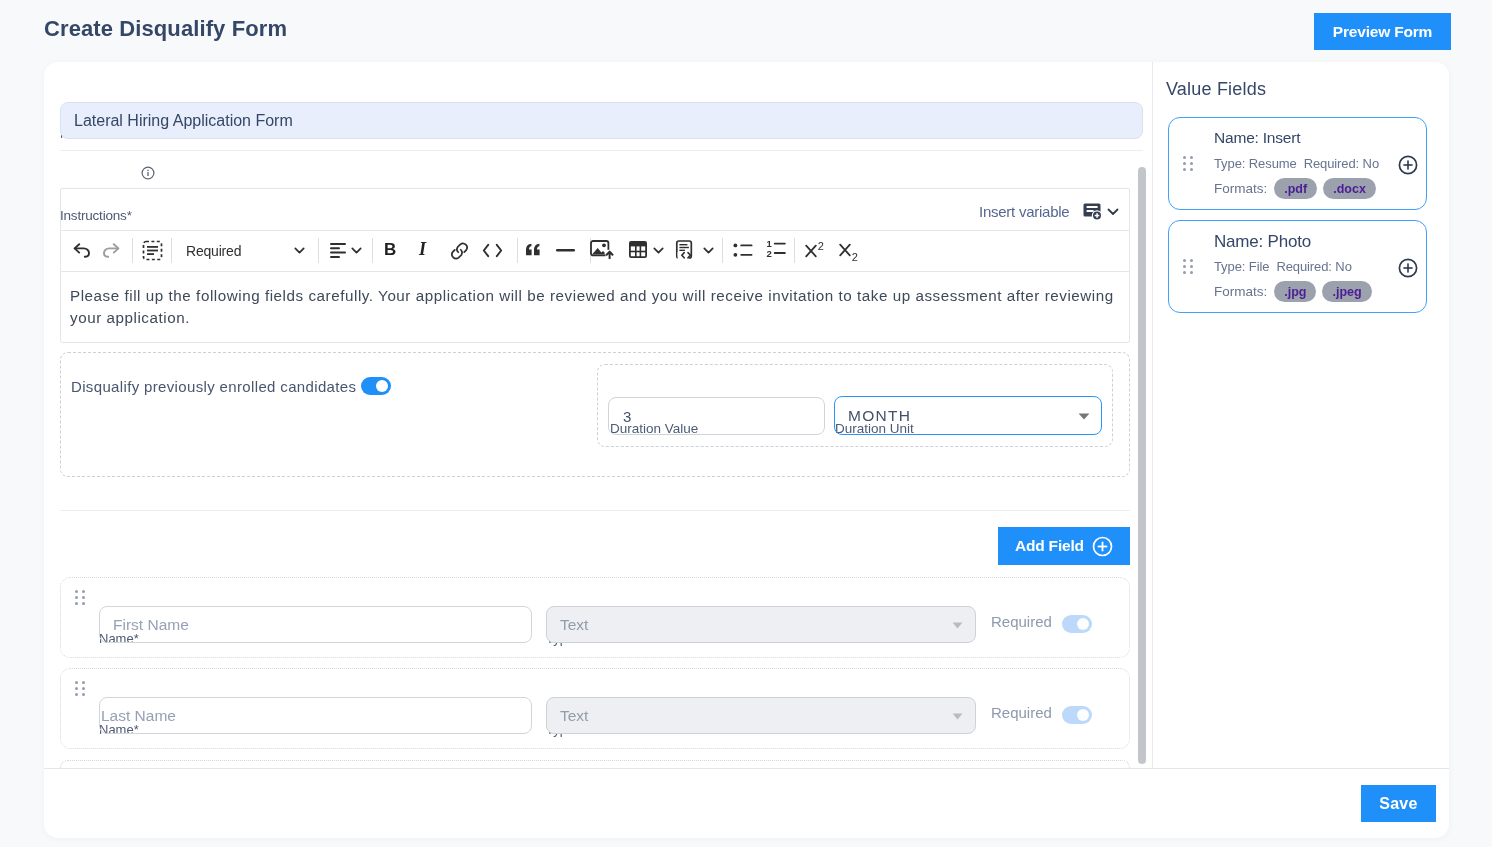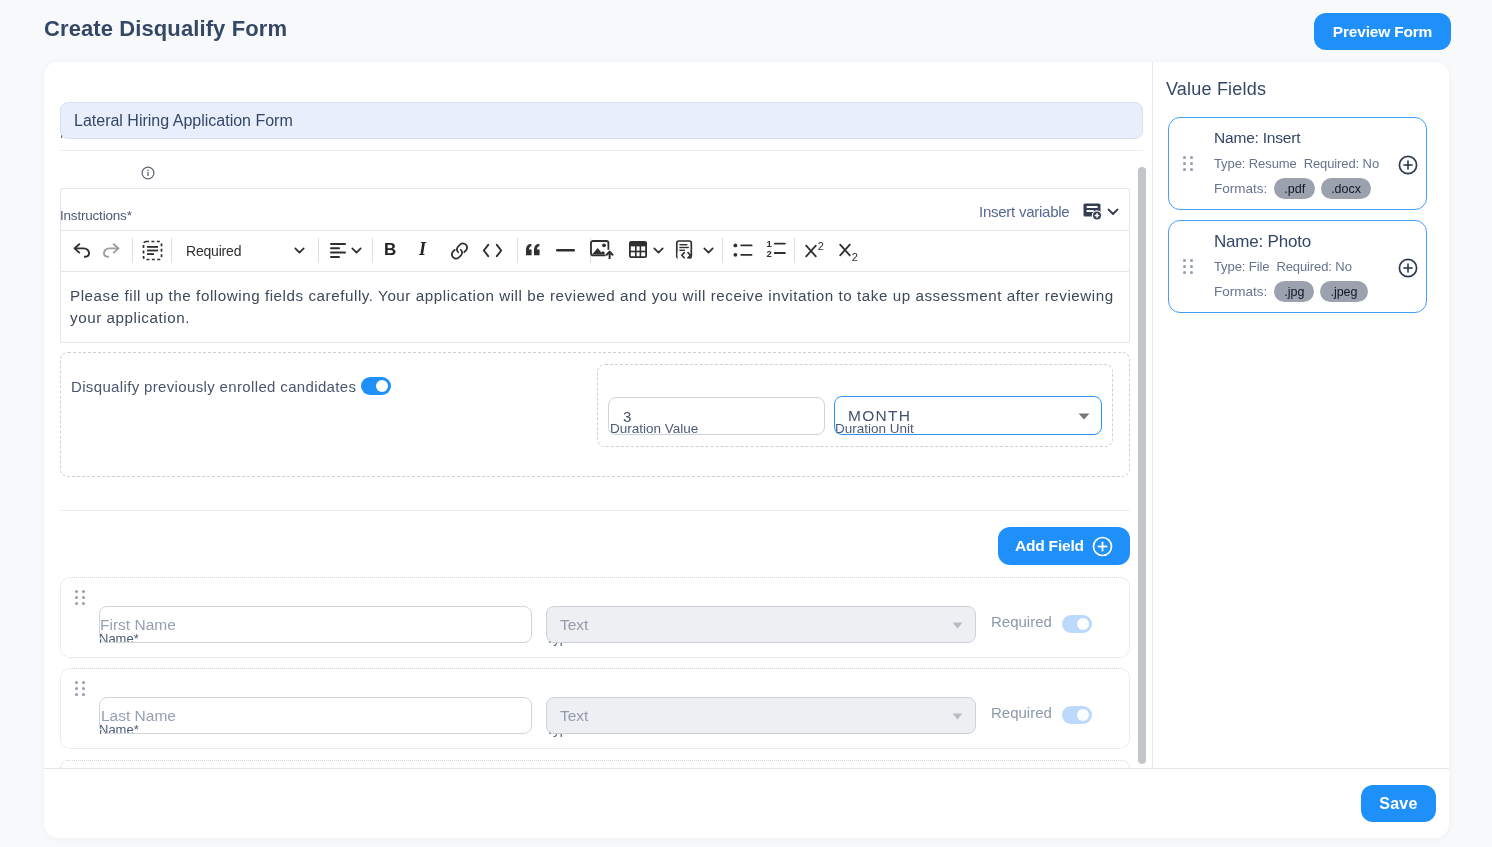--- a/index.html
+++ b/index.html
@@ -1,31 +1,31 @@
 <!DOCTYPE html>
 <html><head>
 <meta charset="utf-8">
 <style>
   * { margin:0; padding:0; box-sizing:border-box; }
   html,body { width:1492px; height:847px; background:#f8f9fa; overflow:hidden;
     font-family:"Liberation Sans", sans-serif; }
   .abs { position:absolute; }
   .lbl { position:absolute; font-size:13px; color:#4c5a75;margin-top:44px; }
   .btn { position:absolute; background:#1f90fa; color:#fff; font-weight:700;
-    border-radius:12px; display:flex; align-items:center; justify-content:center; }
+    border-radius:0; display:flex; align-items:center; justify-content:center; }
   .vline { position:absolute; width:1px; background:#e7e9ee; }
   .hline { position:absolute; height:1px; background:#ebedf0; }
   .toggle { position:absolute; width:30px; height:18px; border-radius:9px; }
   .toggle .knob { position:absolute; right:3px; top:3px; width:12px; height:12px;
     border-radius:50%; }
   .tb { position:absolute; top:240px; }
   .tbdiv { position:absolute; top:238px; width:1px; height:25px; background:#dedede; }
   .gcard { position:absolute; left:1168px; width:259px; height:93px;
     border:1px solid #41a0fc; border-radius:12px; background:#fff; }
-  .chip { display:inline-block; background:#9ba2ad; color:#0f172a; font-weight:400;
+  .chip { display:inline-block; background:#9ba2ad; color:#4c1d95; font-weight:700;
     font-size:12.5px; border-radius:11px; padding:4px 10px 3px; margin-left:7px; }
   .dots { position:absolute; display:grid; grid-template-columns:3px 3px; grid-gap:3px 4px; }
   .dots i { width:3px; height:3px; border-radius:50%; background:#939dac; }
 </style>
 </head>
 <body>
 
 <div class="abs" style="left:44px;top:16px;font-size:22px;font-weight:700;color:#344767;letter-spacing:.1px;">Create Disqualify Form</div>
 <div class="btn" style="left:1314px;top:13px;width:137px;height:37px;font-size:15.5px;letter-spacing:-.2px;">Preview Form</div>
 
@@ -190,21 +190,21 @@
 <div class="abs" style="left:60px;top:577px;width:1070px;height:81px;border:1px dotted #d3d7dc;border-radius:10px;"></div>
 <div class="dots" style="left:75px;top:590px;">
     <i></i>
     <i></i>
     <i></i>
     <i></i>
     <i></i>
     <i></i>
   </div>
 <div class="lbl" style="left:99px;top:587px;">Name*</div>
-<div class="abs" style="left:99px;top:606px;width:433px;height:37px;border:1px solid #d2d6da;border-radius:8px;display:flex;align-items:center;font-size:15.5px;color:#96a1b4;">First Name</div>
+<div class="abs" style="left:99px;top:606px;width:433px;height:37px;border:1px solid #d2d6da;border-radius:8px;display:flex;align-items:center;padding-left:13px;font-size:15.5px;color:#96a1b4;">First Name</div>
 <div class="lbl" style="left:546px;top:587px;">Type*</div>
 <div class="abs" style="left:546px;top:606px;width:430px;height:37px;background:#edeff2;border:1px solid #ced2d8;border-radius:8px;display:flex;align-items:center;padding-left:13px;font-size:15.5px;color:#939cab;">Text</div>
 <svg class="abs" style="left:952px;top:622px;" width="11" height="7" viewBox="0 0 11 7">
     <path d="M0.6 0.6 L5.5 6.4 L10.4 0.6 Z" fill="#b7bbc3"></path>
   </svg>
 <div class="abs" style="left:991px;top:613px;font-size:15px;color:#8d99ac;">Required</div>
 <div class="toggle" style="left:1062px;top:615px;background:#bcd9fb;">
     <span class="knob" style="background:#fbfdff;"></span>
   </div>
 

